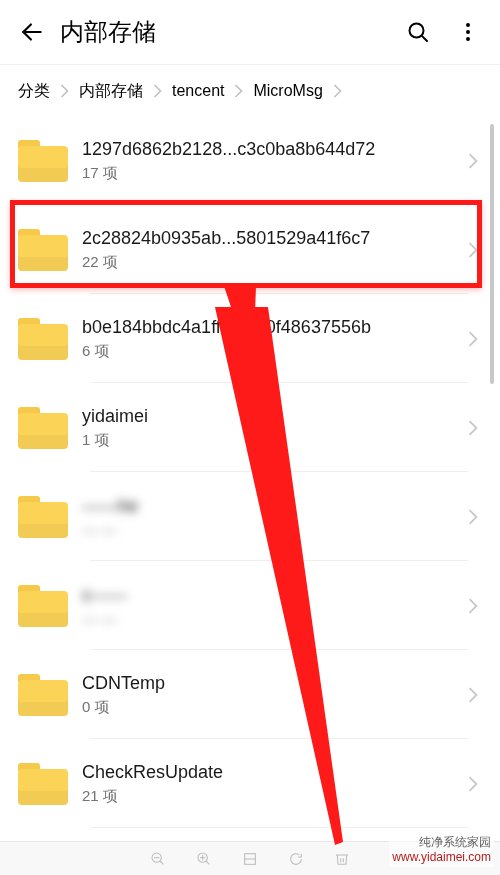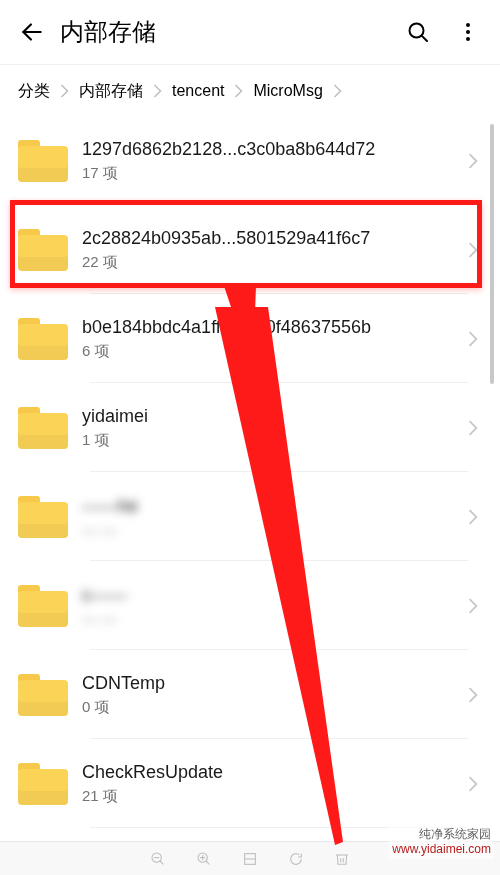--- a/index.html
+++ b/index.html
@@ -45,21 +45,21 @@
     border:5px solid #ff1a1a;
     box-shadow: 0 2px 6px rgba(255,0,0,.25);
     background: transparent;
     pointer-events:none;
     z-index:5;
   }
   
   .arrow-overlay { position:absolute; left:0; top:0; width:500px; height:875px; pointer-events:none; z-index:6; }
 
   
-  .watermark { position:absolute; right:6px; bottom:16px; font-size:12px; color:#7a7a7a; text-align:right; line-height:1.3; background: rgba(255,255,255,.6); padding:1px 3px; z-index:10;}
+  .watermark { position:absolute; right:6px; bottom:8px; font-size:12px; color:#7a7a7a; text-align:right; line-height:1.3; background: rgba(255,255,255,.6); padding:1px 3px; z-index:10;}
   .watermark .line1{color:#5c5c5c; font-weight:500;}
   .watermark .line2{color:#b91c1c;}
 
   
   .bottom-tool { position:absolute; left:0; right:0; bottom:0; height:34px; background:#f8f8f8; border-top:1px solid #e8e8e8; display:flex; align-items:center; justify-content:center; gap:26px; color:#bdbdbd; font-size:14px;}
   .bottom-tool .t { width:20px; height:20px; display:flex; align-items:center; justify-content:center; }
 </style>
 </head>
 <body>
 <div class="screen">

